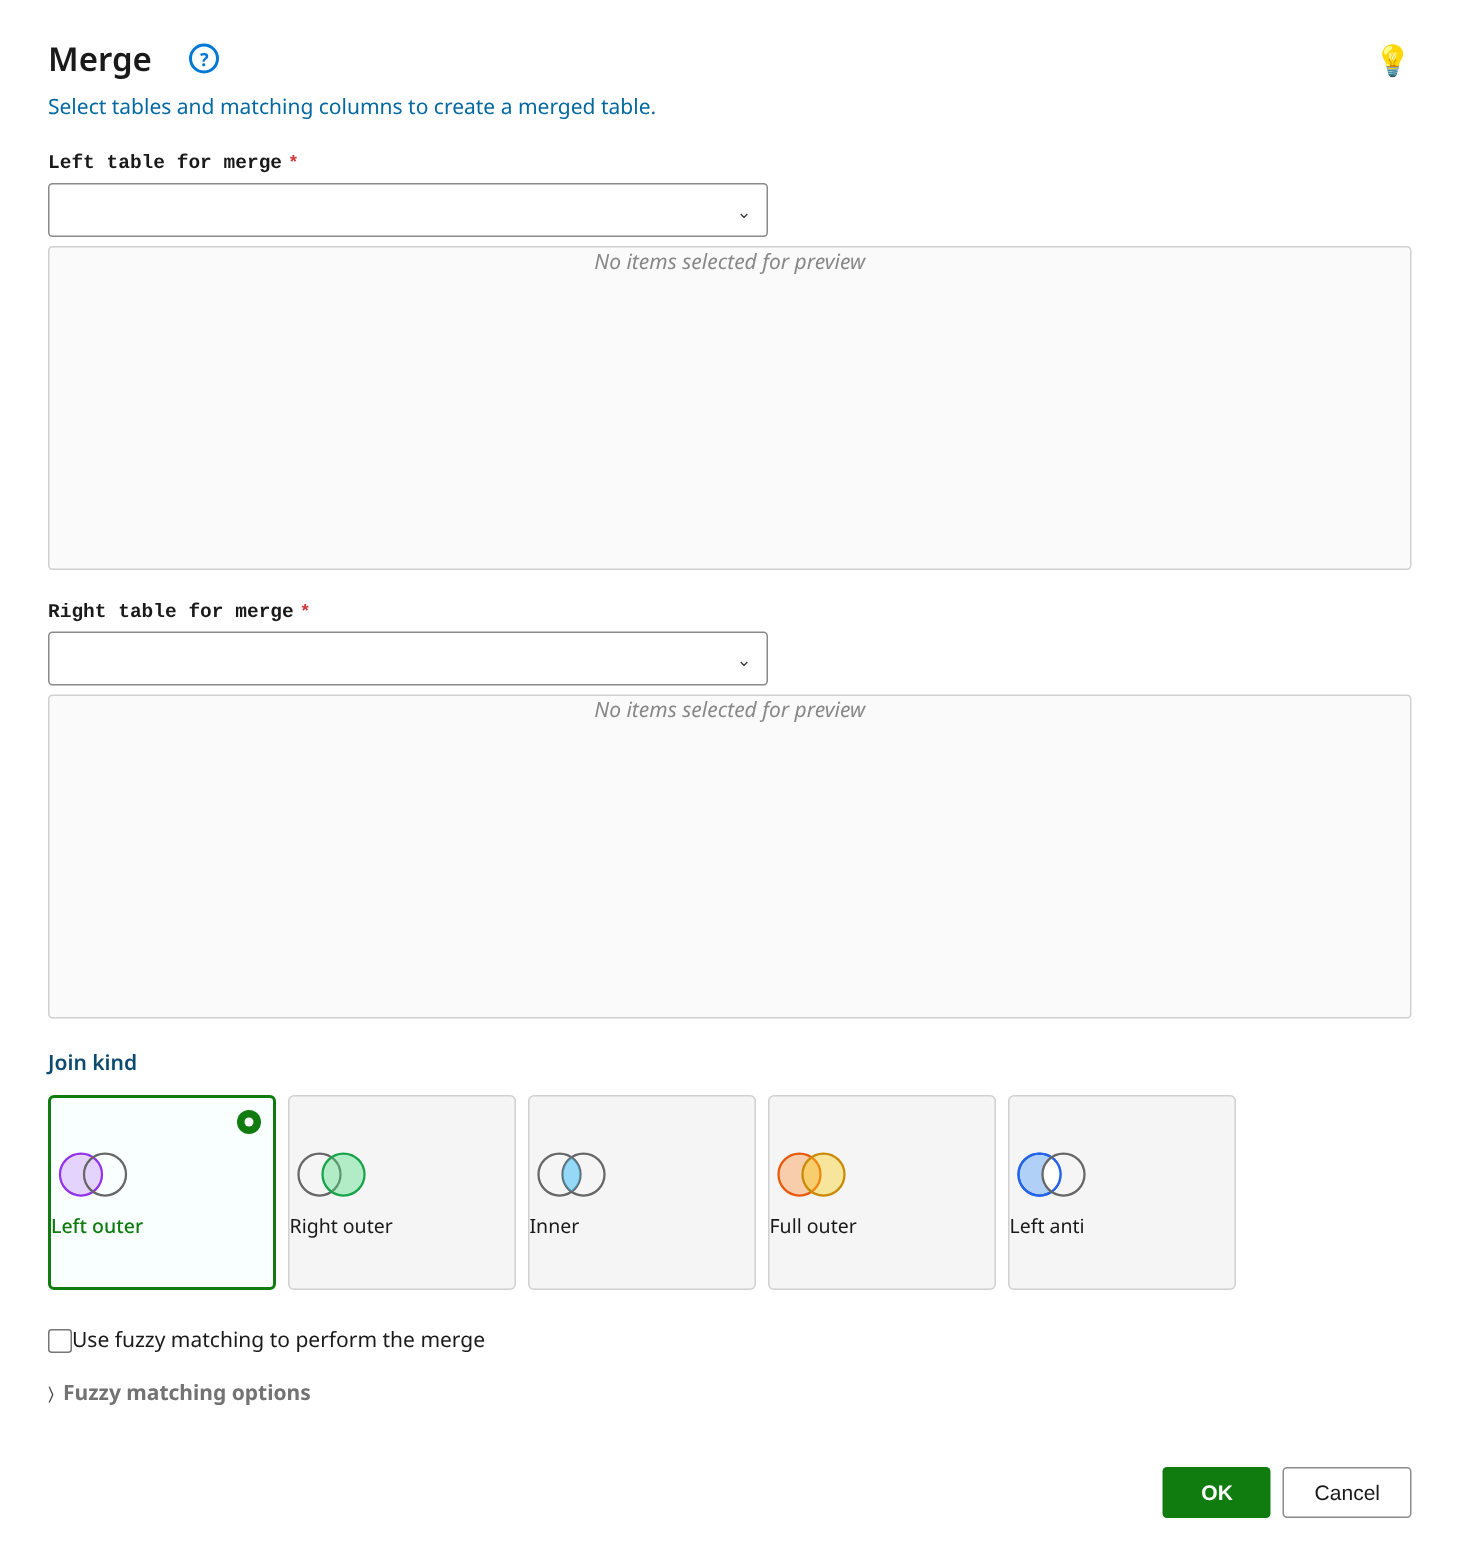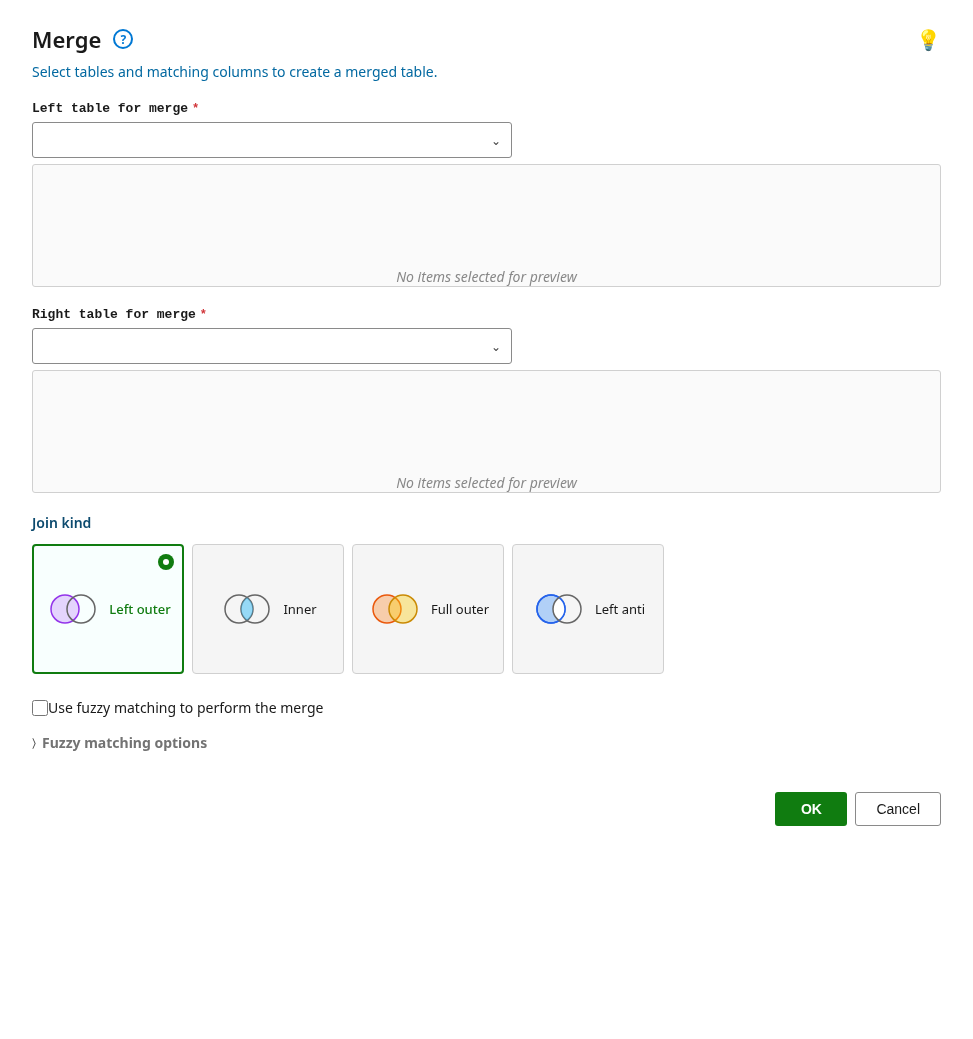--- a/index.html
+++ b/index.html
@@ -16,21 +16,21 @@
     .header {
       display: flex;
       align-items: center;
       justify-content: space-between;
       margin-bottom: 8px;
     }
 
     .title-row {
       display: flex;
       align-items: center;
-      gap: 12px;
+      gap: 25px;
     }
 
     .title {
       font-size: 22px;
       font-weight: 600;
       color: #1a1a1a;
     }
 
     .help-icon {
       width: 20px;
@@ -90,23 +90,23 @@
 
     .dropdown-arrow {
       color: #444;
       font-size: 12px;
     }
 
     .preview-box {
       width: 100%;
       border: 1px solid #d0d0d0;
       border-radius: 3px;
-      height: 123px;
-      display: flex;
-      align-items: flex-end;
+      height: 216px;
+      display: flex;
+      align-items: flex-start;
       justify-content: center;
       color: #888;
       font-style: italic;
       font-size: 14px;
       margin-bottom: 20px;
       background: #fafafa;
     }
 
     .join-kind-label {
       font-size: 14px;
@@ -120,22 +120,22 @@
       gap: 8px;
       margin-bottom: 24px;
     }
 
     .join-card {
       width: 152px;
       height: 130px;
       border: 1px solid #d0d0d0;
       border-radius: 4px;
       display: flex;
-      flex-direction: row;
-      align-items: center;
+      flex-direction: column;
+      align-items: flex-start;
       justify-content: center;
       cursor: pointer;
       background: #f5f5f5;
       gap: 8px;
       position: relative;
       transition: border-color 0.15s;
     }
 
     .join-card.selected {
       border: 2px solid #107c10;
@@ -291,20 +291,27 @@
 
   <div class="join-card selected">
     <div class="selected-dot"></div>
     <svg class="venn" viewBox="0 0 56 36">
       <circle cx="20" cy="18" r="14" fill="#c084fc" fill-opacity="0.35" stroke="#9333ea" stroke-width="1.5"></circle>
       <circle cx="36" cy="18" r="14" fill="none" stroke="#666" stroke-width="1.5"></circle>
     </svg>
     <span class="join-card-label">Left outer</span>
   </div>
 
+  <div class="join-card">
+    <svg class="venn" viewBox="0 0 56 36">
+      <circle cx="20" cy="18" r="14" fill="none" stroke="#666" stroke-width="1.5"></circle>
+      <circle cx="36" cy="18" r="14" fill="#4ade80" fill-opacity="0.4" stroke="#16a34a" stroke-width="1.5"></circle>
+    </svg>
+    <span class="join-card-label">Right outer</span>
+  </div>
 
   <div class="join-card">
     <svg class="venn" viewBox="0 0 56 36">
       <circle cx="20" cy="18" r="14" fill="none" stroke="#666" stroke-width="1.5"></circle>
       <circle cx="36" cy="18" r="14" fill="none" stroke="#666" stroke-width="1.5"></circle>
       <clipPath id="clip-inner">
         <circle cx="20" cy="18" r="14"></circle>
       </clipPath>
       <circle cx="36" cy="18" r="14" fill="#38bdf8" fill-opacity="0.5" clip-path="url(#clip-inner)"></circle>
     </svg>

